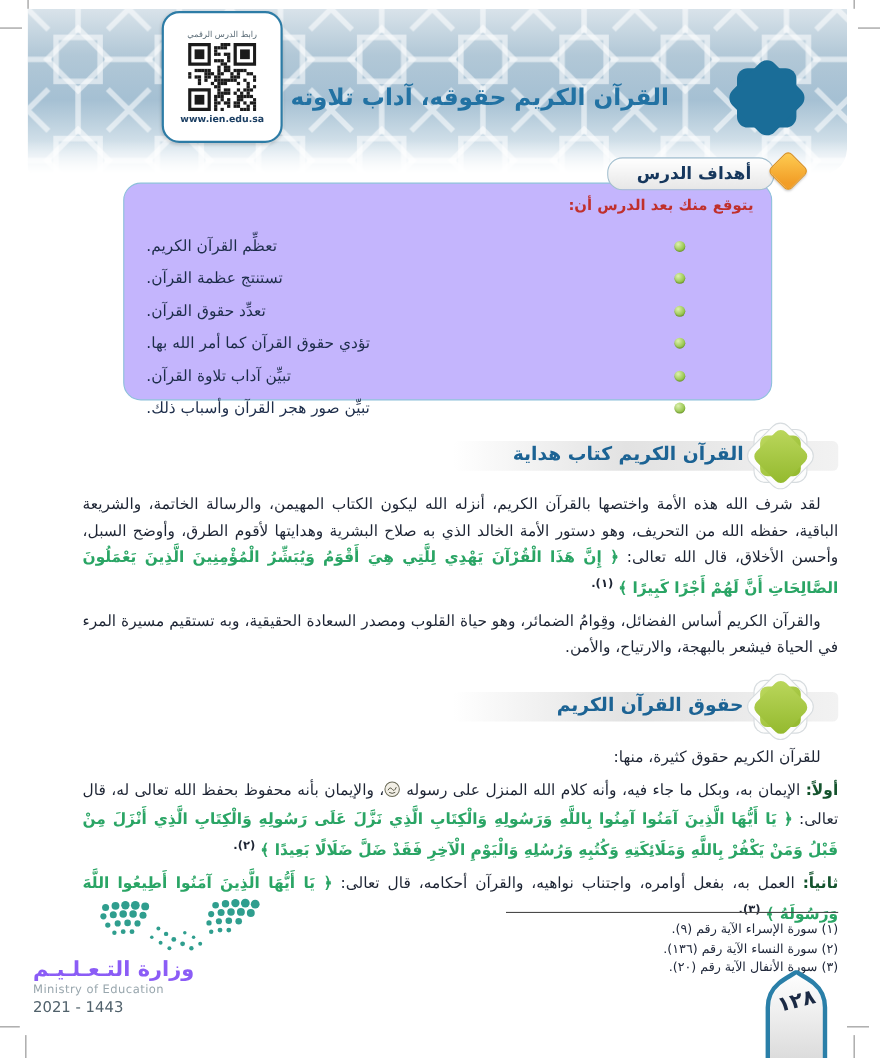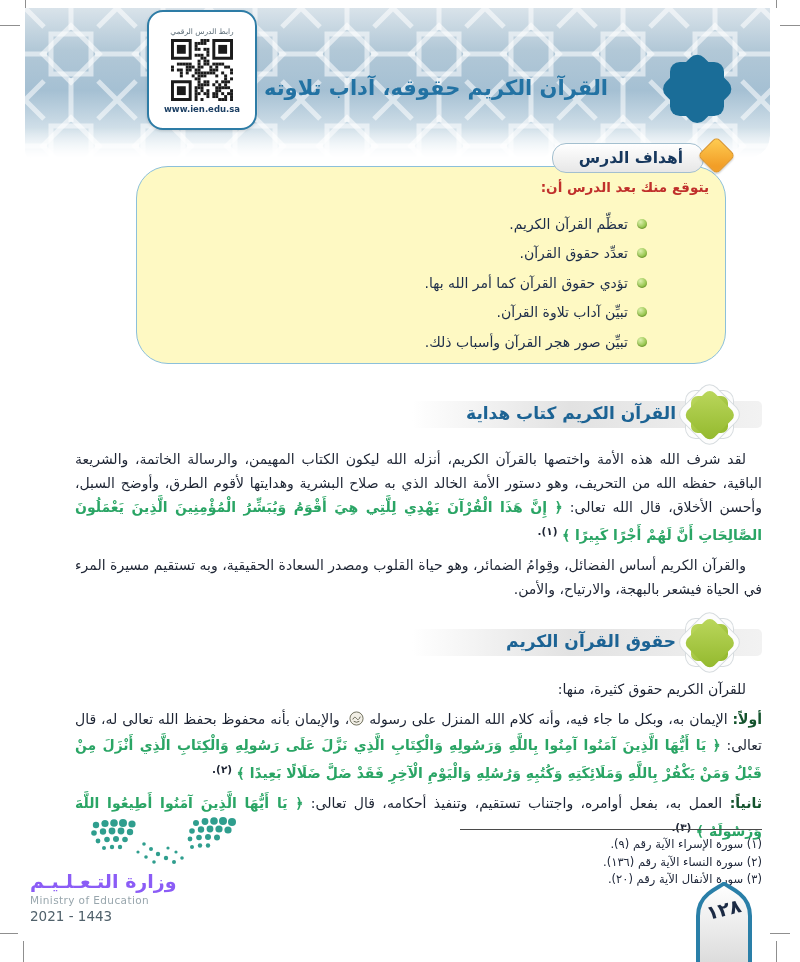--- a/index.html
+++ b/index.html
@@ -27,31 +27,31 @@
 
   
   .qr-badge{position:absolute;left:147px;top:10px;width:106px;height:116px;background:#fff;
     border:2px solid #2d7ca6;border-radius:16px;display:flex;flex-direction:column;
     align-items:center;justify-content:center;gap:3px;box-shadow:0 1px 3px rgba(0,0,0,.15);}
   .qr-top{font-size:7.5px;color:#5a6b76;font-weight:normal;}
   .qr-url{font-size:8.5px;color:#1c3f63;font-weight:bold;}
 
   
   .obj-box{position:absolute;left:112px;top:166px;width:588px;height:196px;
-    background:#fef9c3;border:1px solid #8cc0da;border-radius:32px;margin-left:24px;}
+    background:#c4b5fd;border:1px solid #8cc0da;border-radius:16px;}
   .obj-tab{position:absolute;top:143px;right:96px;height:22px;padding:3px 20px 3px 26px;
     background:linear-gradient(180deg,#ffffff,#e7e7e7);border:1px solid #a3bfcf;
     border-radius:14px;color:#16375d;font-size:15.5px;font-weight:bold;line-height:22px;z-index:3;}
   .diamond{position:absolute;top:142px;right:70px;width:25px;height:25px;z-index:4;
     background:linear-gradient(135deg,#fdc84e 10%,#f29e27 80%);border:1px solid #da8f1e;
     border-radius:5px;transform:rotate(45deg);box-shadow:1px 1px 2px rgba(0,0,0,.2);}
   .obj-intro{position:absolute;top:12px;right:16px;color:#c0302c;font-size:13.5px;font-weight:bold;}
   .obj-list{position:absolute;top:42px;right:78px;left:20px;margin:0;padding:0;list-style:none;}
   .obj-list li{display:flex;align-items:center;gap:9px;height:29.5px;
-    color:#1c2c49;font-size:14px;}
+    color:#1c2c49;font-size:14px;justify-content:space-between;}
   .bullet{flex:0 0 auto;width:10px;height:10px;border-radius:50%;
     background:radial-gradient(circle at 35% 30%,#ddf0ae,#8cbf3f 70%,#6e9b2b);
     box-shadow:inset 0 -1px 1px rgba(0,0,0,.2);}
 
   
   .sec-head{position:absolute;right:38px;width:350px;height:27px;
     background:linear-gradient(to left,#f2f2f2 0%,#e2e2e2 55%,rgba(226,226,226,0) 100%);
     border-radius:5px;}
   .sec-head .txt{position:absolute;top:2px;right:86px;color:#1c6394;font-size:17px;font-weight:bold;}
 
@@ -266,20 +266,24 @@
 
   <div class="obj-box">
     <div class="obj-intro rtl">يتوقع منك بعد الدرس أن:</div>
     <ul class="obj-list rtl">
       <li>
           <span class="bullet"></span>
           <span>تعظِّم القرآن الكريم.</span>
         </li>
       <li>
           <span class="bullet"></span>
+          <span>تستنتج عظمة القرآن.</span>
+        </li>
+      <li>
+          <span class="bullet"></span>
           <span>تعدِّد حقوق القرآن.</span>
         </li>
       <li>
           <span class="bullet"></span>
           <span>تؤدي حقوق القرآن كما أمر الله بها.</span>
         </li>
       <li>
           <span class="bullet"></span>
           <span>تبيِّن آداب تلاوة القرآن.</span>
         </li>
@@ -323,21 +327,21 @@
     <p class="indent">
       <span>للقرآن الكريم حقوق كثيرة، منها:</span>
     </p>
     <p>
       <span class="red-lead">أولاً:</span><span> الإيمان به، وبكل ما جاء فيه، وأنه كلام الله المنزل على رسوله </span><span class="pbuh"><svg width="15" height="15" viewBox="0 0 16 16">
             <circle cx="8" cy="8" r="7" fill="#f2efe6" stroke="#6b6b58" stroke-width="1"></circle>
             <path d="M4,9 q2,-4 4,-1 q2,3 4,-2 M5,11 q3,2 6,0" fill="none" stroke="#4e4e3c" stroke-width="0.9"></path>
           </svg></span><span>، والإيمان بأنه محفوظ بحفظ الله تعالى له، قال تعالى: </span><span class="quran">﴿ يَا أَيُّهَا الَّذِينَ آمَنُوا آمِنُوا بِاللَّهِ وَرَسُولِهِ وَالْكِتَابِ الَّذِي نَزَّلَ عَلَى رَسُولِهِ وَالْكِتَابِ الَّذِي أَنْزَلَ مِنْ قَبْلُ وَمَنْ يَكْفُرْ بِاللَّهِ وَمَلَائِكَتِهِ وَكُتُبِهِ وَرُسُلِهِ وَالْيَوْمِ الْآخِرِ فَقَدْ ضَلَّ ضَلَالًا بَعِيدًا ﴾</span> <span class="ref">(٢).</span>
     </p>
     <p>
-      <span class="red-lead">ثانياً:</span><span> العمل به، بفعل أوامره، واجتناب تستقيم، وتنفيذ أحكامه، قال تعالى: </span><span class="quran">﴿ يَا أَيُّهَا الَّذِينَ آمَنُوا أَطِيعُوا اللَّهَ وَرَسُولَهُ ﴾</span> <span class="ref">(٣).</span>
+      <span class="red-lead">ثانياً:</span><span> العمل به، بفعل أوامره، واجتناب نواهيه، والقرآن أحكامه، قال تعالى: </span><span class="quran">﴿ يَا أَيُّهَا الَّذِينَ آمَنُوا أَطِيعُوا اللَّهَ وَرَسُولَهُ ﴾</span> <span class="ref">(٣).</span>
     </p>
   </div>
 
   <div class="fn-rule"></div>
   <div class="footnotes rtl">
     <div>(١) سورة الإسراء الآية رقم (٩).</div>
     <div>(٢) سورة النساء الآية رقم (١٣٦).</div>
     <div>(٣) سورة الأنفال الآية رقم (٢٠).</div>
   </div>
 

